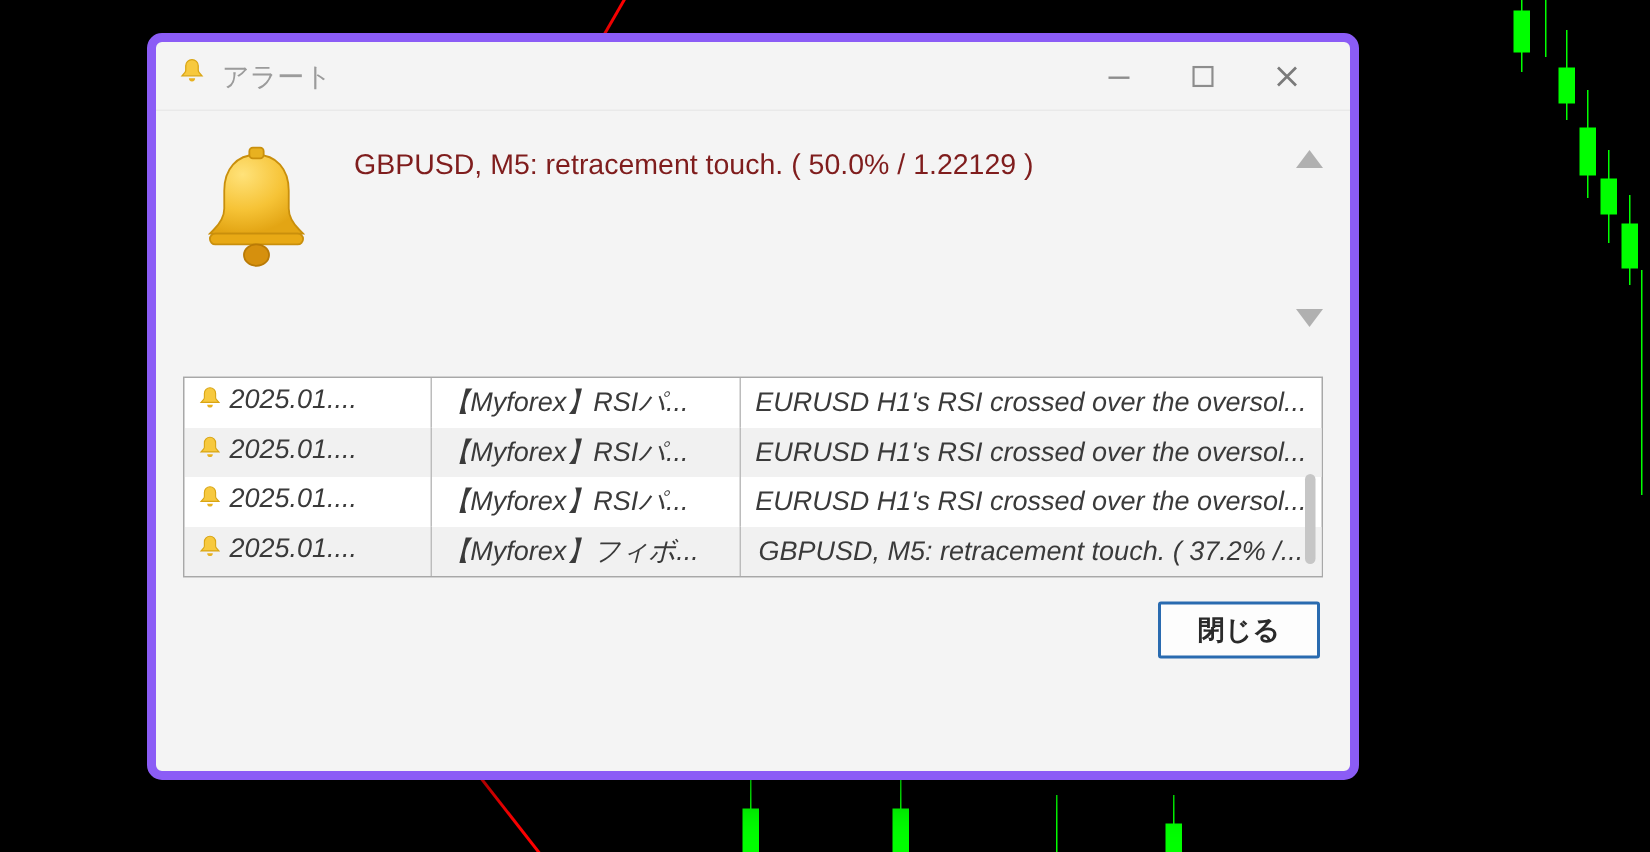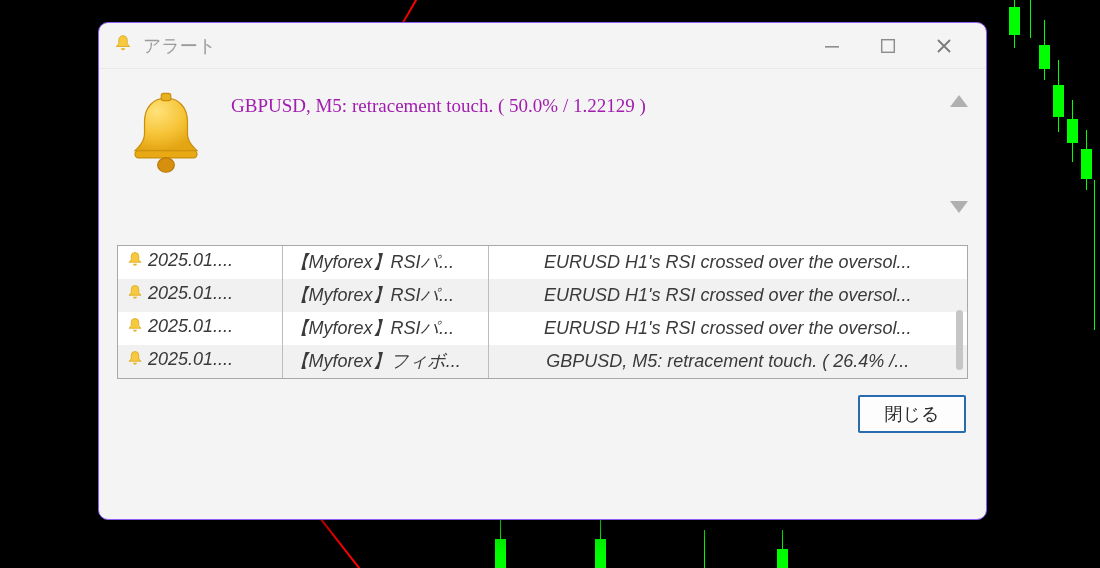--- a/index.html
+++ b/index.html
@@ -45,24 +45,24 @@
     position: absolute;
     width: 1px;
     background: #00ff00;
   }
 
   
   .dialog {
     position: absolute;
     left: 98px;
     top: 22px;
-    width: 889px;
+    width: 808px;
     height: 498px;
     background: #f4f4f4;
-    border: 1px solid #8b5cf6;
+    border: 6px solid #8b5cf6;
     border-radius: 10px;
     box-shadow: 0 8px 30px rgba(0,0,0,0.45);
     display: flex;
     flex-direction: column;
   }
 
   .titlebar {
     height: 46px;
     display: flex;
     align-items: center;
@@ -91,23 +91,22 @@
     padding: 22px 28px 0 28px;
     position: relative;
   }
   .big-bell {
     width: 78px;
     flex: 0 0 78px;
     margin-right: 26px;
   }
   .summary {
     font-size: 19px;
-    color: #a21caf;
+    color: #7f1d1d;
     padding-top: 4px;
-    font-family: Liberation Serif, serif;
   }
 
   .scroll-arrows {
     position: absolute;
     right: 18px;
     top: 26px;
     display: flex;
     flex-direction: column;
     justify-content: space-between;
     height: 118px;
@@ -174,20 +173,21 @@
     min-width: 108px;
     height: 38px;
     border: 2px solid #2a6bb0;
     background: #fdfdfd;
     color: #2a2a2a;
     font-size: 18px;
     display: flex;
     align-items: center;
     justify-content: center;
     border-radius: 2px;
+    font-weight: bold;
   }
 </style>
 </head>
 <body>
 
 <div class="bg-line-red1"></div>
 <div class="bg-line-red2"></div>
 
 <div class="wick" style="left:1014px;top:0;height:48px"></div>
 <div class="candle" style="left:1010px;top:8px;width:9px;height:26px"></div>
@@ -293,21 +293,21 @@
                 </svg></span><span>2025.01....</span></td>
             <td>【Myforex】RSIパ...</td>
             <td>EURUSD H1's RSI crossed over the oversol...</td>
           </tr>
           <tr>
             <td><span class="row-bell"><svg width="18" height="18" viewBox="0 0 24 24">
                   <path d="M12 2a5 5 0 0 0-5 5v3.6c0 .7-.3 1.4-.8 1.9L4 15h16l-2.2-2.5a2.7 2.7 0 0 1-.8-1.9V7a5 5 0 0 0-5-5Z" fill="#f7c93e" stroke="#d9a514" stroke-width="1"></path>
                   <path d="M9.5 17a2.5 2.5 0 0 0 5 0Z" fill="#e8b120"></path>
                 </svg></span><span>2025.01....</span></td>
             <td>【Myforex】フィボ...</td>
-            <td>GBPUSD, M5: retracement touch. ( 26.4% /...</td>
+            <td>GBPUSD, M5: retracement touch. ( 37.2% /...</td>
           </tr>
         </tbody>
     </table>
     <div class="list-scrollbar"></div>
   </div>
 
   <div class="footer">
     <div class="btn-close">
       <span>閉じる</span>
     </div>

